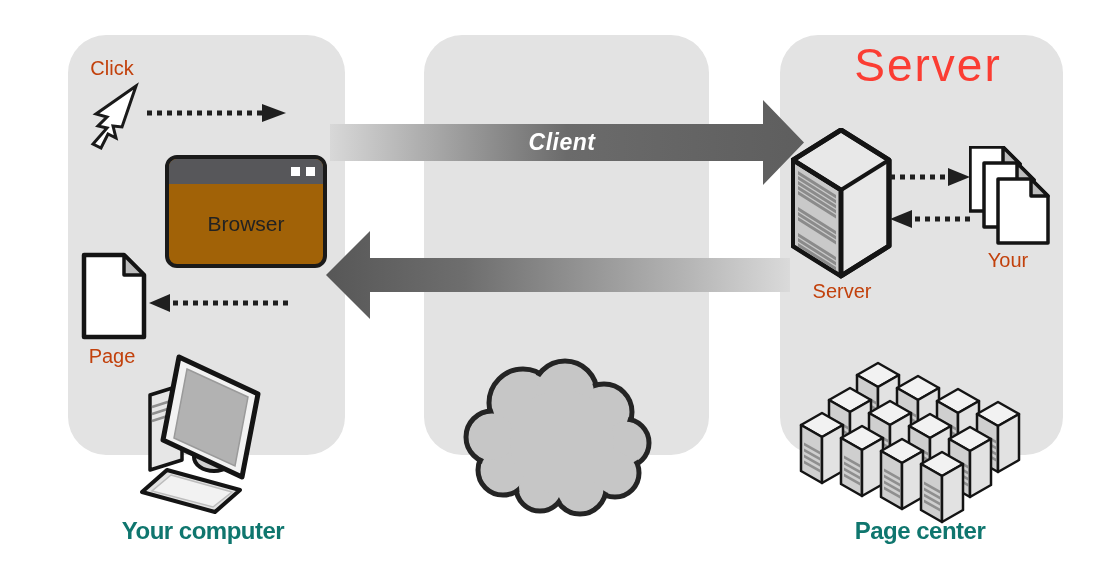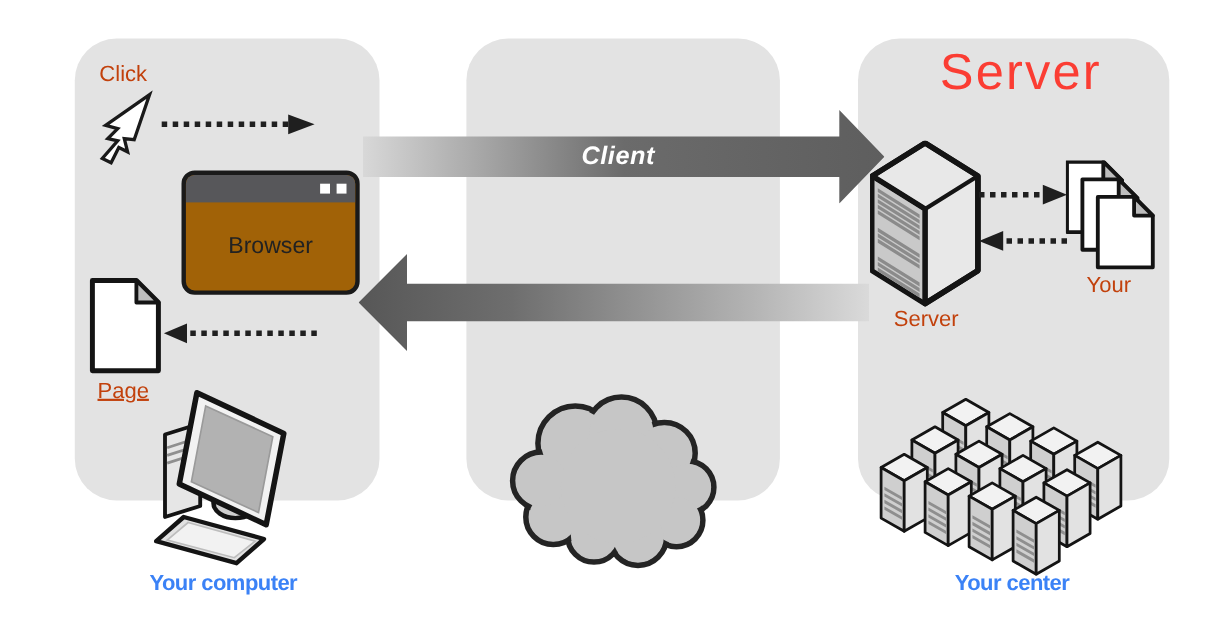--- a/index.html
+++ b/index.html
@@ -8,21 +8,21 @@
   .panel{position:absolute;background:#e3e3e3;border-radius:38px;}
   #panel-client{left:68px;top:35px;width:277px;height:420px;}
   #panel-internet{left:424px;top:35px;width:285px;height:420px;}
   #panel-server{left:780px;top:35px;width:283px;height:420px;}
   .title{position:absolute;transform:translateX(-50%);color:#fb3d33;font-size:46px;
          font-weight:400;letter-spacing:2px;line-height:1;white-space:nowrap;}
   #title-client{left:230px;top:37px;}
   #title-server{left:928px;top:42px;}
   .lbl{position:absolute;transform:translate(-50%,-50%);color:#c2410c;font-size:20px;
        font-weight:400;white-space:nowrap;}
-  .cap{position:absolute;transform:translate(-50%,-50%);color:#3b82f6;font-size:20px;
+  .cap{position:absolute;transform:translate(-50%,-50%);color:#0f766e;font-size:24px;
        font-weight:700;white-space:nowrap;letter-spacing:-0.5px;}
   .alabel{position:absolute;transform:translate(-50%,-50%);color:#ffffff;font-size:23px;
           font-weight:700;font-style:italic;white-space:nowrap;letter-spacing:0.5px;}
   .abs{position:absolute;}
   
   .browser{position:absolute;left:165px;top:155px;width:162px;height:113px;box-sizing:border-box;
            border:4px solid #1a1a1a;border-radius:12px;background:#a16207;overflow:hidden;}
   .browser-bar{height:25px;background:#57575a;display:flex;justify-content:flex-end;
                align-items:center;gap:6px;padding-right:8px;}
   .wbtn{width:9px;height:9px;background:#ffffff;display:inline-block;}
@@ -88,21 +88,21 @@
 
   <svg class="abs" style="left:146px;top:291px;" width="145" height="24">
     <polygon points="24,3 24,21 3,12" fill="#1f1f1f"></polygon>
     <line x1="27" y1="12" x2="143" y2="12" stroke="#1f1f1f" stroke-width="5" stroke-dasharray="5 5"></line>
   </svg>
 
   <svg class="abs" style="left:80px;top:251px;" width="68" height="90" viewBox="0 0 68 90">
     <path d="M4,4 H44 L64,24 V86 H4 Z" fill="#ffffff" stroke="#141414" stroke-width="4.5" stroke-linejoin="round"></path>
     <path d="M44,4 L64,24 H44 Z" fill="#bdbdbd" stroke="#141414" stroke-width="3.5" stroke-linejoin="round"></path>
   </svg>
-  <div class="lbl" style="left:112px;top:356px;text-decoration:underline;">Page</div>
+  <div class="lbl" style="left:112px;top:356px;">Page</div>
 
   <svg class="abs" style="left:130px;top:345px;" width="150" height="175" viewBox="0 0 150 175">
 
     <path d="M20,50 L52,40 L52,115 L20,125 Z" fill="#e6e6e6" stroke="#141414" stroke-width="3.5" stroke-linejoin="round"></path>
     <path d="M22,62 L50,53 M22,69 L50,60 M22,76 L50,67" stroke="#8f8f8f" stroke-width="2.5" fill="none"></path>
 
     <ellipse cx="84" cy="112" rx="20" ry="14" fill="#cfcfcf" stroke="#141414" stroke-width="4"></ellipse>
 
     <path d="M49,12 L128,49 L112,132 L33,95 Z" fill="#f2f2f2" stroke="#141414" stroke-width="5" stroke-linejoin="round"></path>
     <path d="M57,24 L118,52 L105,121 L44,93 Z" fill="#b2b2b2" stroke="#9a9a9a" stroke-width="1.5"></path>
@@ -183,15 +183,15 @@
       <use href="#mini-tower" x="181" y="43"></use>
     <use href="#mini-tower" x="33" y="29"></use>
       <use href="#mini-tower" x="73" y="42"></use>
       <use href="#mini-tower" x="113" y="55"></use>
       <use href="#mini-tower" x="153" y="68"></use>
     <use href="#mini-tower" x="5" y="54"></use>
       <use href="#mini-tower" x="45" y="67"></use>
       <use href="#mini-tower" x="85" y="80"></use>
       <use href="#mini-tower" x="125" y="93"></use>
   </svg>
-  <div class="cap" style="left:920px;top:531px;">Your center</div>
+  <div class="cap" style="left:920px;top:531px;">Page center</div>
 
 </div>
 
 </body></html>

